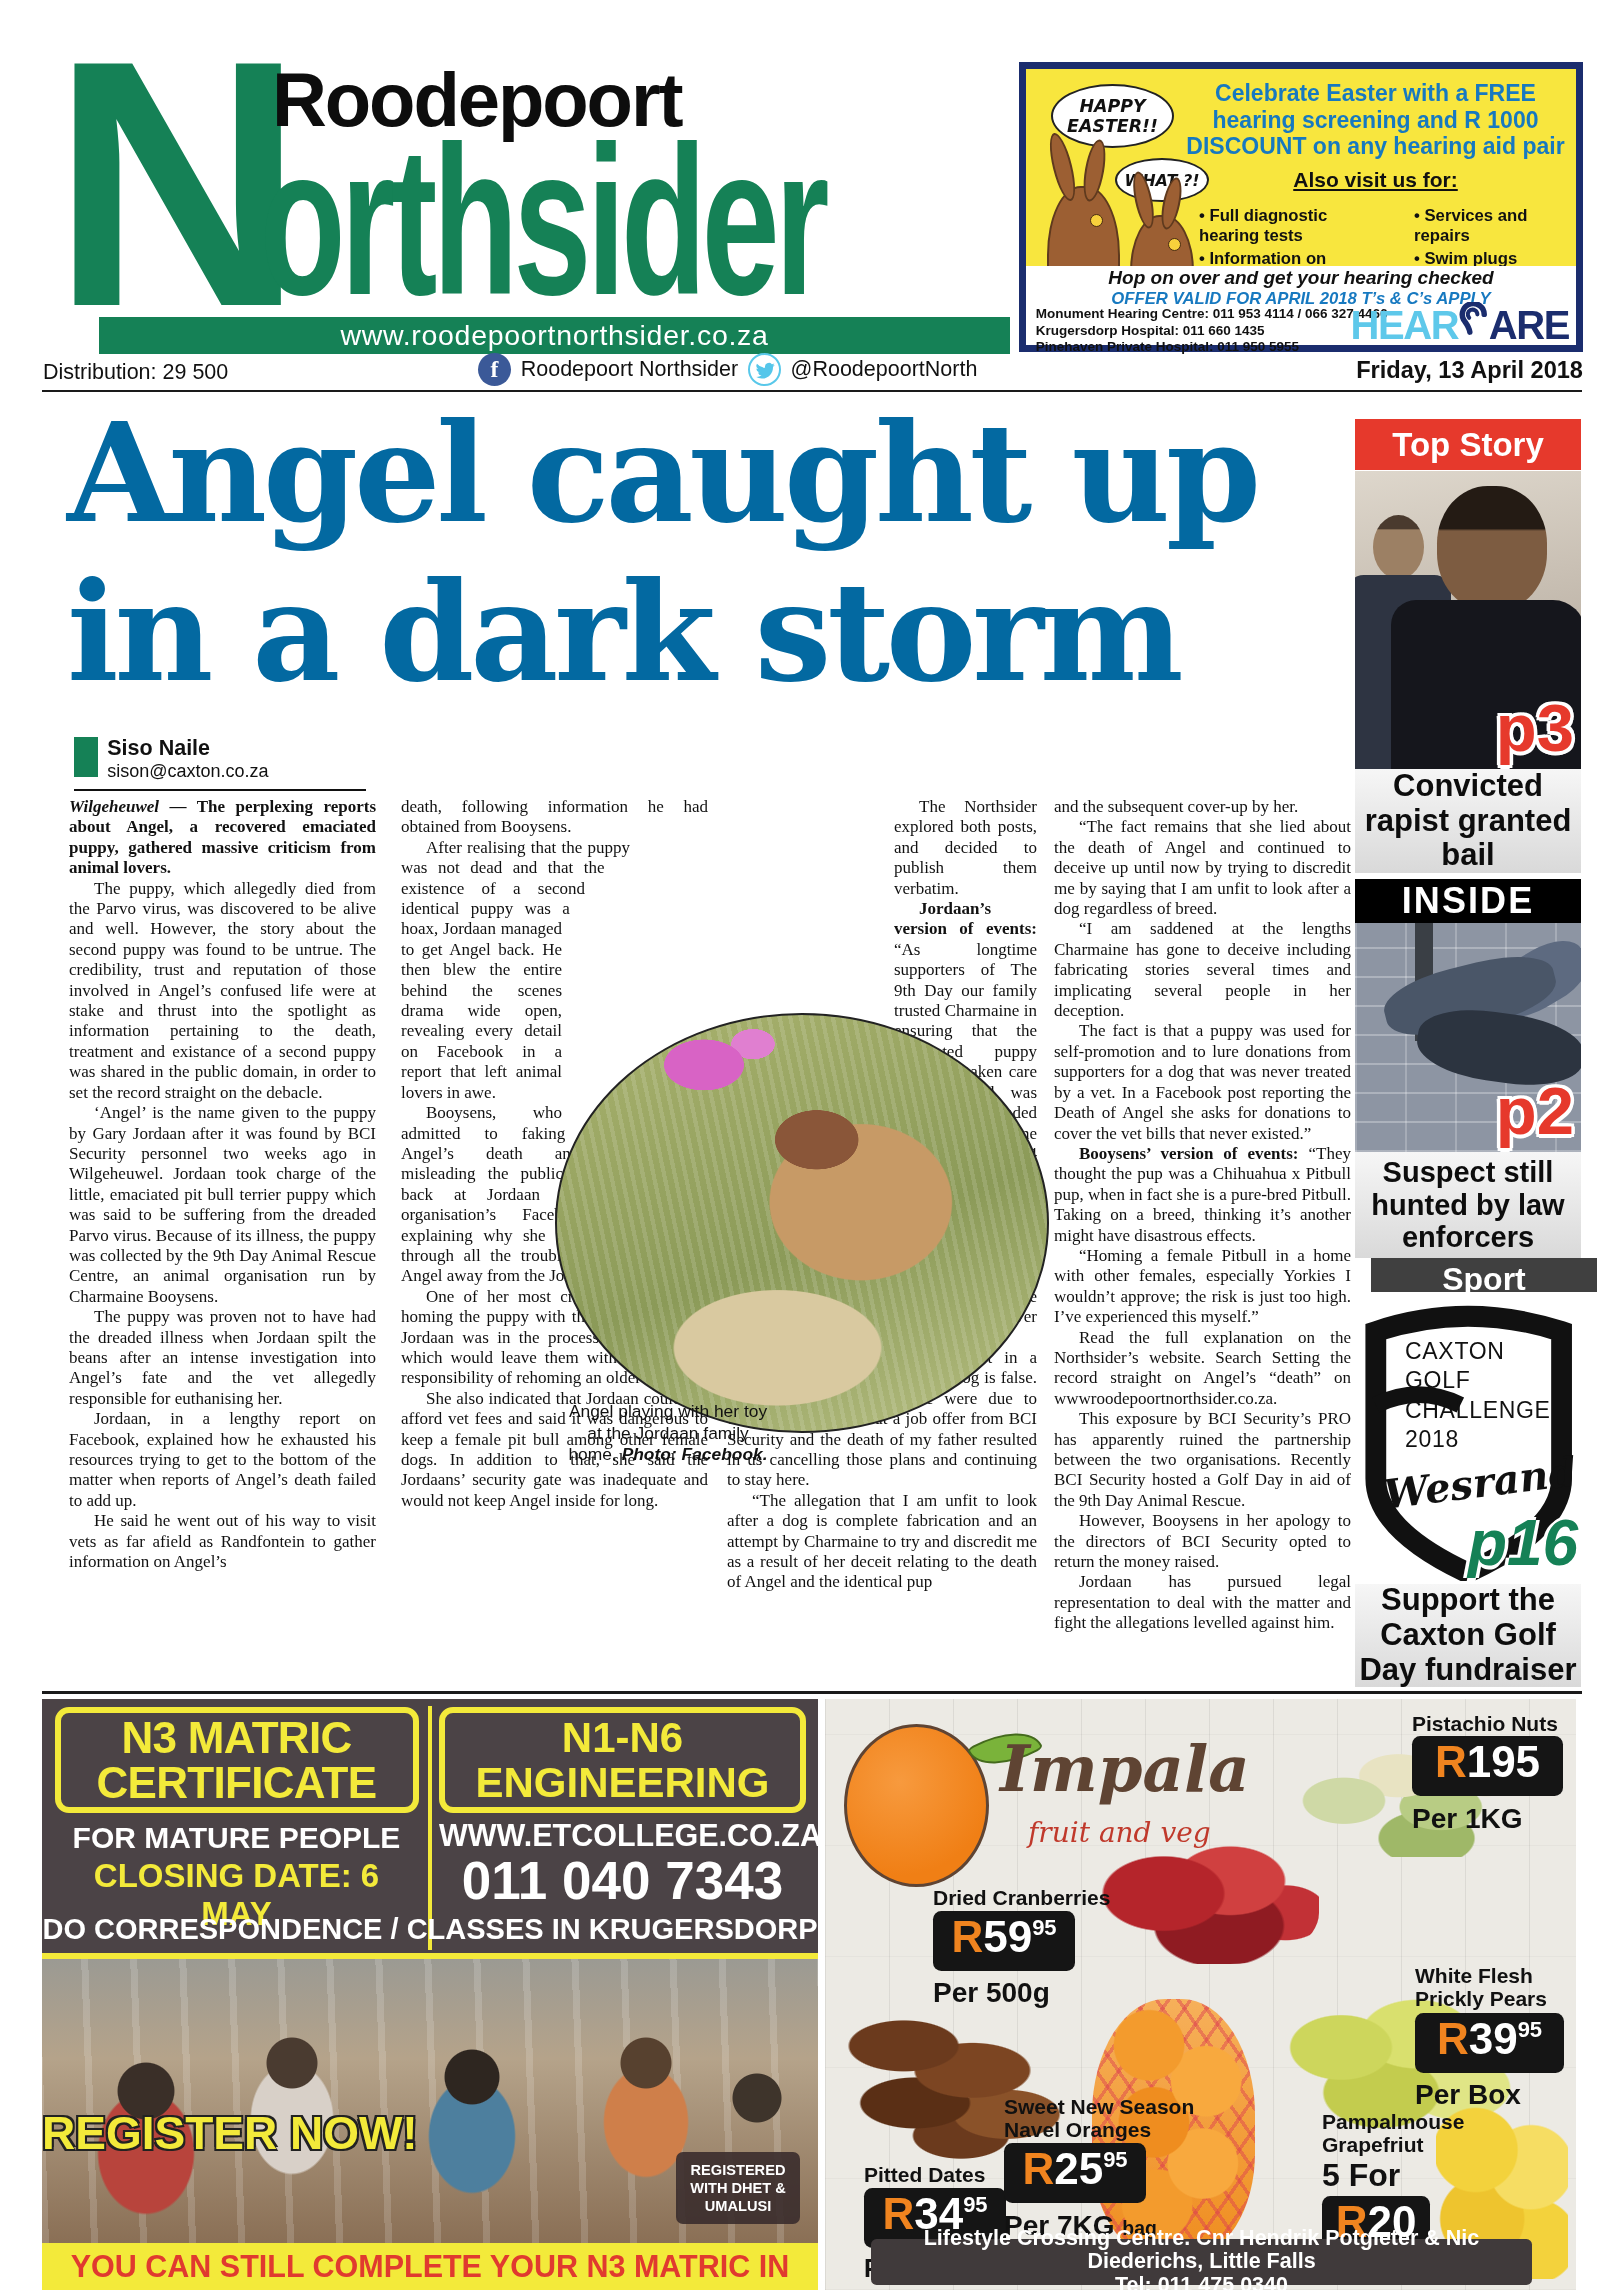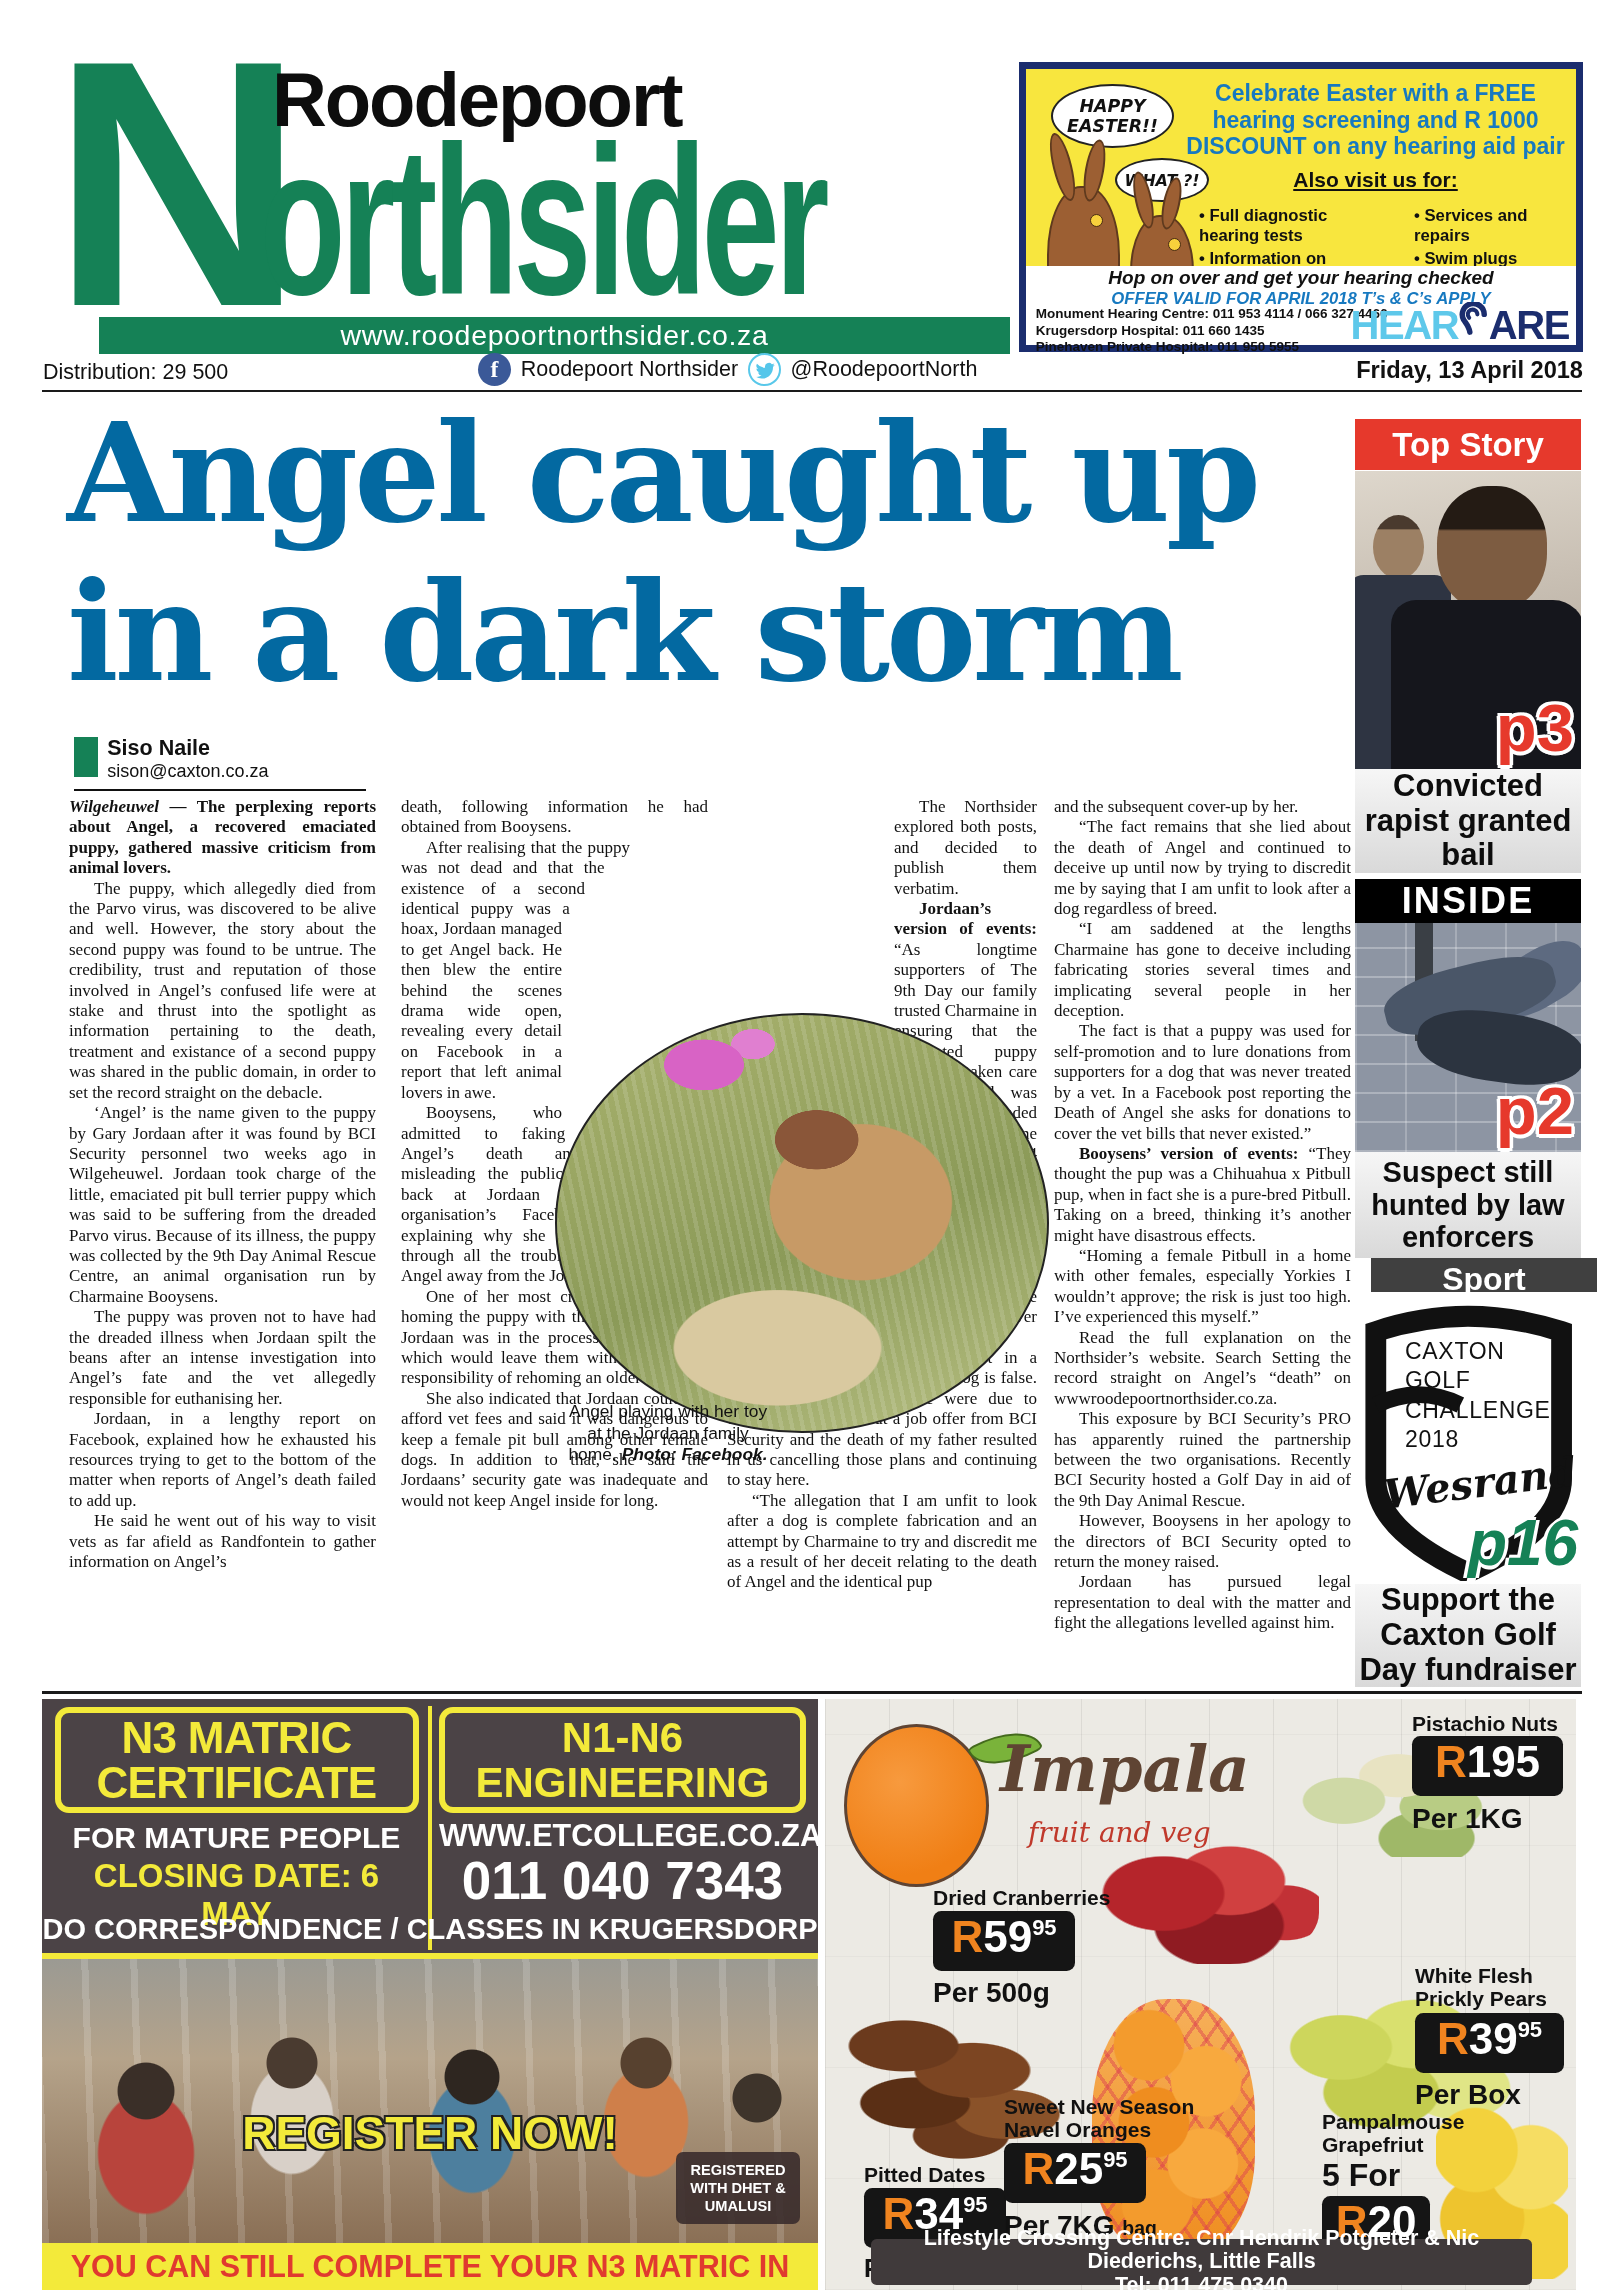--- a/index.html
+++ b/index.html
@@ -162,21 +162,21 @@
       radial-gradient(49px 62px at 104px 194px, #b8443c 96%, transparent),
       radial-gradient(26px 26px at 250px 104px, #4a3b30 96%, transparent),
       radial-gradient(42px 56px at 250px 160px, #d8d0c8 96%, transparent),
       radial-gradient(28px 28px at 430px 118px, #2e2620 96%, transparent),
       radial-gradient(44px 58px at 430px 177px, #4d7f9e 96%, transparent),
       radial-gradient(26px 26px at 604px 104px, #57412f 96%, transparent),
       radial-gradient(43px 56px at 604px 163px, #cf7f4a 96%, transparent),
       radial-gradient(25px 25px at 715px 139px, #3e342b 96%, transparent),
       repeating-linear-gradient(88deg, rgba(255,255,255,.16) 0 7px, transparent 7px 49px),
       linear-gradient(180deg,#9b9a93,#b5a38a 35%,#8a6f55);}
-  .et-register{position:absolute;left:0;top:147px;width:100%;text-align:center;
+  .et-register{position:absolute;left:0;top:147px;width:100%;
     font-size:46px;font-weight:bold;color:#f3ea3a;
     text-shadow:2.1px 2.1px 0 #222,-2.1px 2.1px 0 #222,2.1px -2.1px 0 #222,-2.1px -2.1px 0 #222;}
   .et-badge{position:absolute;right:18px;top:193px;width:124px;height:72px;background:rgba(58,44,44,.9);
     border-radius:7px;color:#fff;font-size:14.6px;font-weight:bold;text-align:center;
     display:flex;align-items:center;justify-content:center;line-height:1.25;}
   .et-bottom{position:absolute;left:0;top:544px;width:776px;height:47px;background:#f3ea3a;
     color:#e03a2f;font-size:30.5px;font-weight:bold;text-align:center;line-height:47px;}
 
   
   .imp-ad{left:825px;top:1699px;width:751px;height:591px;overflow:hidden;background-color:#eceae4;

